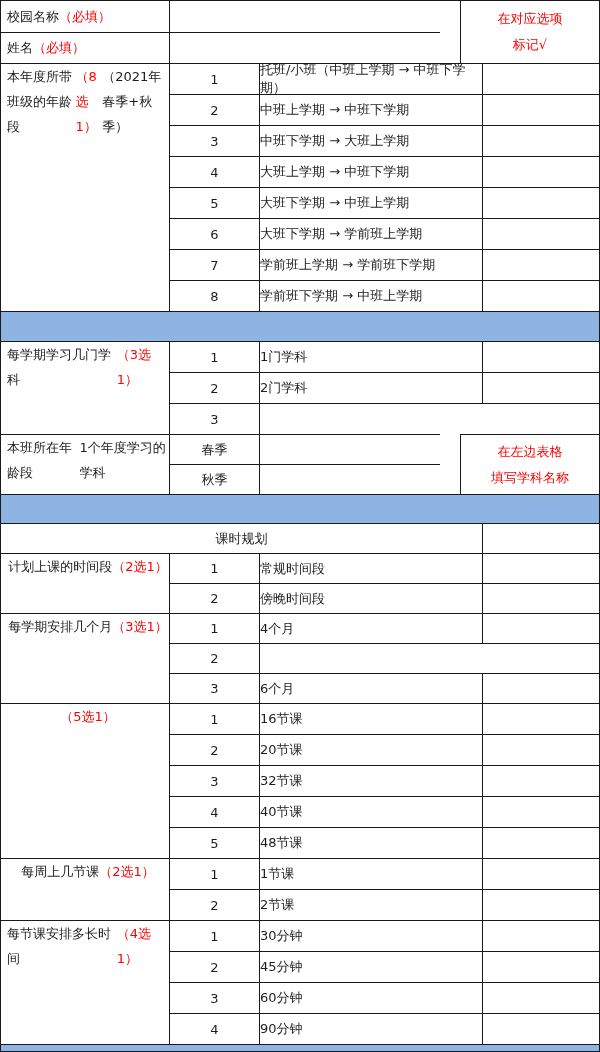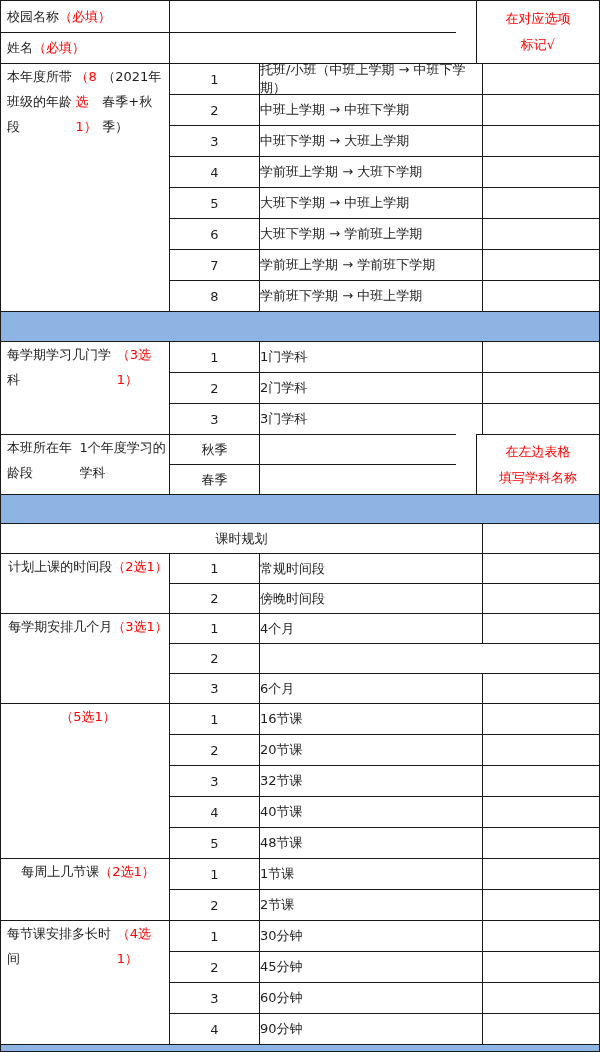--- a/index.html
+++ b/index.html
@@ -20,21 +20,21 @@
     width:168px;box-sizing:border-box;border-top:1px solid var(--border);
     display:flex;flex-direction:row;justify-content:center;padding-left:6px;line-height:25px;
   }
   .a{width:168px;box-sizing:border-box;display:flex;align-items:center;padding-left:6px;}
   .bc{flex:1;box-sizing:border-box;border-left:1px solid var(--border);}
   .b{width:90px;box-sizing:border-box;border-left:1px solid var(--border);
      display:flex;align-items:center;justify-content:center;}
   .c{flex:1;box-sizing:border-box;border-left:1px solid var(--border);
      display:flex;align-items:center;min-width:0;}
   .d{width:117px;box-sizing:border-box;border-left:1px solid var(--border);}
-  .dM{width:123px;box-sizing:border-box;border-left:1px solid var(--border);border-top:1px solid var(--border);
+  .dM{width:139px;box-sizing:border-box;border-left:1px solid var(--border);border-top:1px solid var(--border);
       display:flex;flex-direction:column;justify-content:center;align-items:center;text-align:center;line-height:26px;margin-left:20px;}
   .dM.nt{border-top:0;}
   .abc{flex:1;box-sizing:border-box;display:flex;align-items:center;justify-content:center;}
   .bar{box-sizing:border-box;border-top:1px solid var(--border);background:var(--bar_blue);}
   .red{color:var(--red);}
 </style>
 </head>
 <body>
 
 <div class="table">
@@ -77,21 +77,21 @@
         <div class="c">中班上学期 → 中班下学期</div>
         <div class="d"></div>
       </div>
       <div class="row h31">
         <div class="b">3</div>
         <div class="c">中班下学期 → 大班上学期</div>
         <div class="d"></div>
       </div>
       <div class="row h31">
         <div class="b">4</div>
-        <div class="c">学前班上学期 → 大班下学期</div>
+        <div class="c">大班上学期 → 中班下学期</div>
         <div class="d"></div>
       </div>
       <div class="row h31">
         <div class="b">5</div>
         <div class="c">大班下学期 → 中班上学期</div>
         <div class="d"></div>
       </div>
       <div class="row h31">
         <div class="b">6</div>
         <div class="c">大班下学期 → 学前班上学期</div>
@@ -123,38 +123,37 @@
         <div class="c">1门学科</div>
         <div class="d"></div>
       </div>
       <div class="row h31">
         <div class="b">2</div>
         <div class="c">2门学科</div>
         <div class="d"></div>
       </div>
       <div class="row h31">
         <div class="b">3</div>
-        <div class="c">3门学科</div>
         <div class="d"></div>
       </div>
     </div>
   </div>
 
   <div class="sec">
     <div class="colA">
       <div>本班所在年龄段</div>
       <div>1个年度学习的学科</div>
     </div>
     <div class="rows">
       <div class="row h30">
+        <div class="b">春季</div>
+        <div class="c"></div>
+      </div>
+      <div class="row h30">
         <div class="b">秋季</div>
-        <div class="c"></div>
-      </div>
-      <div class="row h30">
-        <div class="b">春季</div>
         <div class="c"></div>
       </div>
     </div>
     <div class="dM">
       <div class="red">在左边表格</div>
       <div class="red">填写学科名称</div>
     </div>
   </div>
 
   <div class="bar h29"></div>

